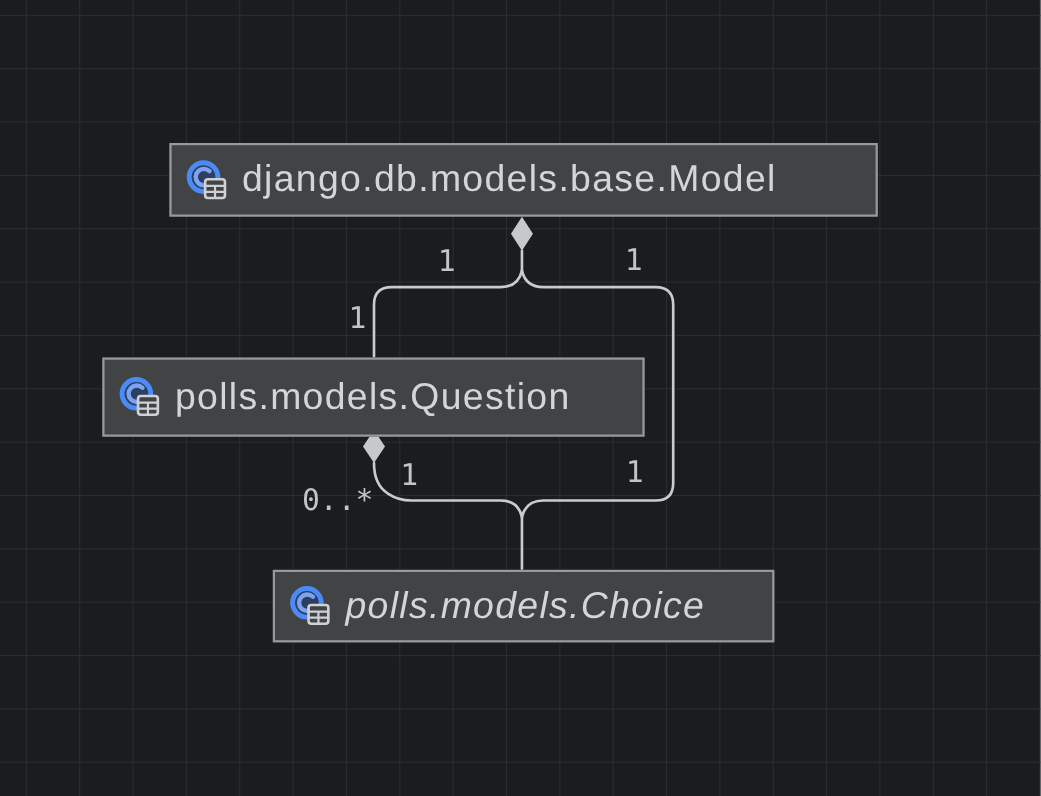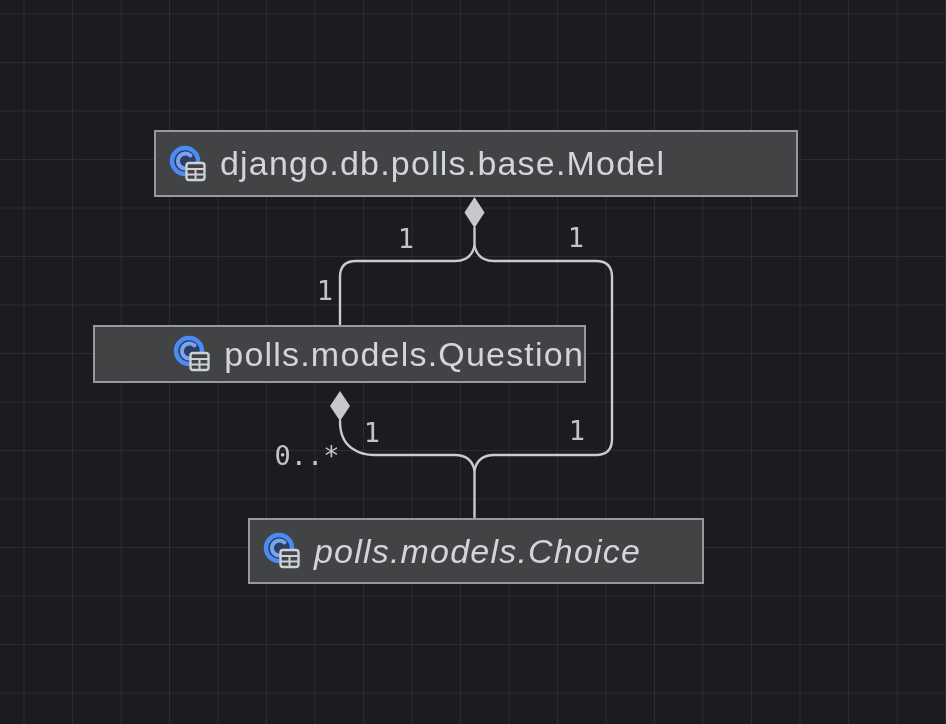--- a/index.html
+++ b/index.html
@@ -51,21 +51,21 @@
   }
   .edge-label {
     position: absolute;
     transform: translate(-50%, -50%);
     font-family: "DejaVu Sans Mono", monospace;
     font-size: 27px;
     color: #c2c4c6;
     white-space: nowrap;
   }
   #node-model    { left: 154px; top: 130px; width: 644px; height: 67px; }
-  #node-question { left: 93px;  top: 325px; width: 493px; height: 58px; justify-content: flex-end; }
+  #node-question { left: 93px;  top: 325px; width: 493px; height: 72px; }
   #node-choice   { left: 248px; top: 518px; width: 456px; height: 66px; font-style: italic; }
 </style>
 </head>
 <body>
 
 <div class="canvas">
 
   <svg class="edges-layer" width="946" height="724" viewBox="0 0 946 724" xmlns="http://www.w3.org/2000/svg">
     <g fill="none" stroke="#c9cbcd" stroke-width="2.4" stroke-linecap="round">
 
@@ -95,21 +95,21 @@
     <svg class="node-icon" viewBox="0 0 40 40" xmlns="http://www.w3.org/2000/svg">
       <circle cx="17" cy="17" r="13" fill="#2d3e63" stroke="#4b8bf5" stroke-width="4.5"></circle>
       <path d="M 22.5 11.5 A 7.5 7.5 0 1 0 22.5 22.5" fill="none" stroke="#7ba3ef" stroke-width="4" stroke-linecap="round"></path>
       <g>
         <rect x="18.5" y="19" width="18" height="17" rx="2.5" fill="#424345" stroke="#ced1d5" stroke-width="2.4"></rect>
         <line x1="18.5" y1="25" x2="36.5" y2="25" stroke="#ced1d5" stroke-width="2"></line>
         <line x1="27.5" y1="25" x2="27.5" y2="36" stroke="#ced1d5" stroke-width="2"></line>
         <line x1="18.5" y1="30.5" x2="36.5" y2="30.5" stroke="#ced1d5" stroke-width="2"></line>
       </g>
     </svg>
-    <span class="node-label">django.db.polls.base.Model</span>
+    <span class="node-label">django.db.models.base.Model</span>
   </div>
 
   <div class="class-node" id="node-question">
     <svg class="node-icon" viewBox="0 0 40 40" xmlns="http://www.w3.org/2000/svg">
       <circle cx="17" cy="17" r="13" fill="#2d3e63" stroke="#4b8bf5" stroke-width="4.5"></circle>
       <path d="M 22.5 11.5 A 7.5 7.5 0 1 0 22.5 22.5" fill="none" stroke="#7ba3ef" stroke-width="4" stroke-linecap="round"></path>
       <g>
         <rect x="18.5" y="19" width="18" height="17" rx="2.5" fill="#424345" stroke="#ced1d5" stroke-width="2.4"></rect>
         <line x1="18.5" y1="25" x2="36.5" y2="25" stroke="#ced1d5" stroke-width="2"></line>
         <line x1="27.5" y1="25" x2="27.5" y2="36" stroke="#ced1d5" stroke-width="2"></line>

